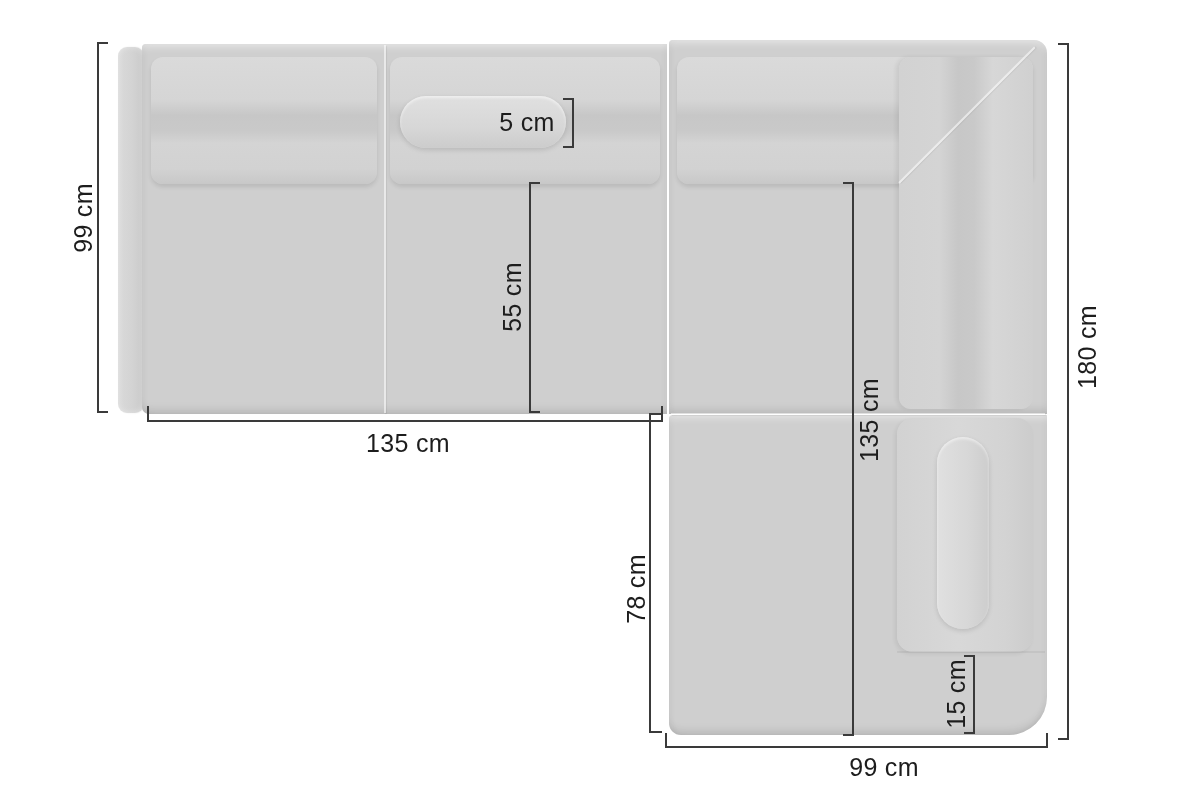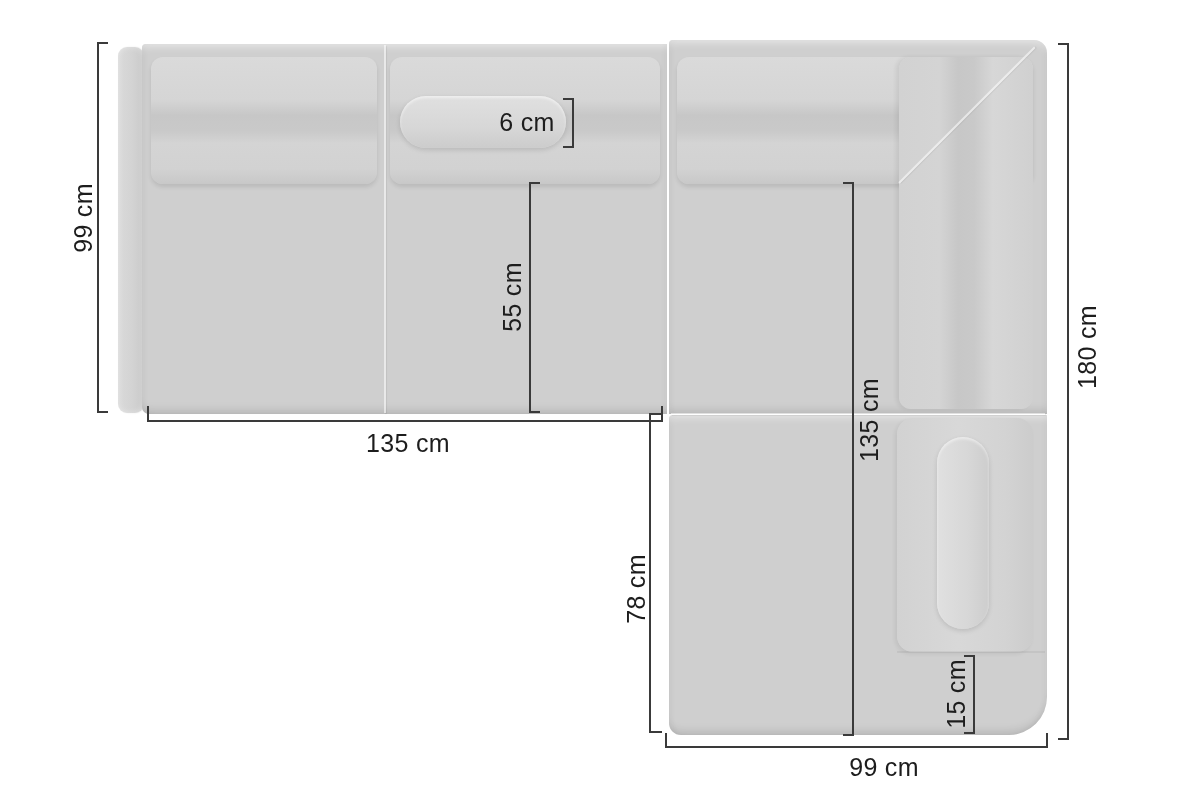--- a/index.html
+++ b/index.html
@@ -94,21 +94,21 @@
     <div class="hline" style="left:147px;top:420px;width:516px;"></div>
     <div class="vline" style="left:147px;top:406px;height:15px;"></div>
     <div class="vline" style="left:661px;top:406px;height:15px;"></div>
     <div class="lbl" style="left:408px;top:443px;">135 cm</div>
   </div>
 
   <div>
     <div class="vline" style="left:572px;top:98px;height:50px;"></div>
     <div class="hline" style="left:563px;top:98px;width:11px;"></div>
     <div class="hline" style="left:563px;top:146px;width:11px;"></div>
-    <div class="lbl" style="left:527px;top:122px;">6 cm</div>
+    <div class="lbl" style="left:527px;top:122px;">5 cm</div>
   </div>
 
   <div>
     <div class="vline" style="left:529px;top:182px;height:231px;"></div>
     <div class="hline" style="left:529px;top:182px;width:11px;"></div>
     <div class="hline" style="left:529px;top:411px;width:11px;"></div>
     <div class="lbl rot" style="left:512px;top:297px;">55 cm</div>
   </div>
 
   <div>

